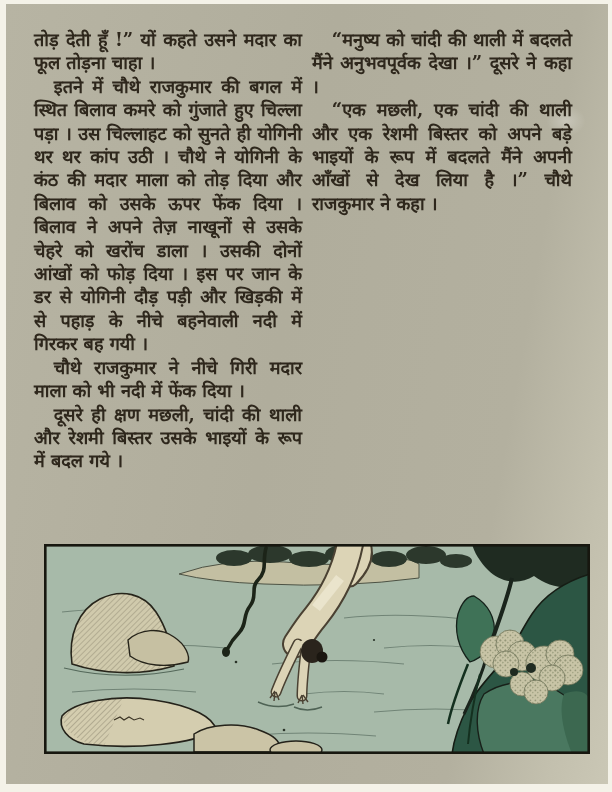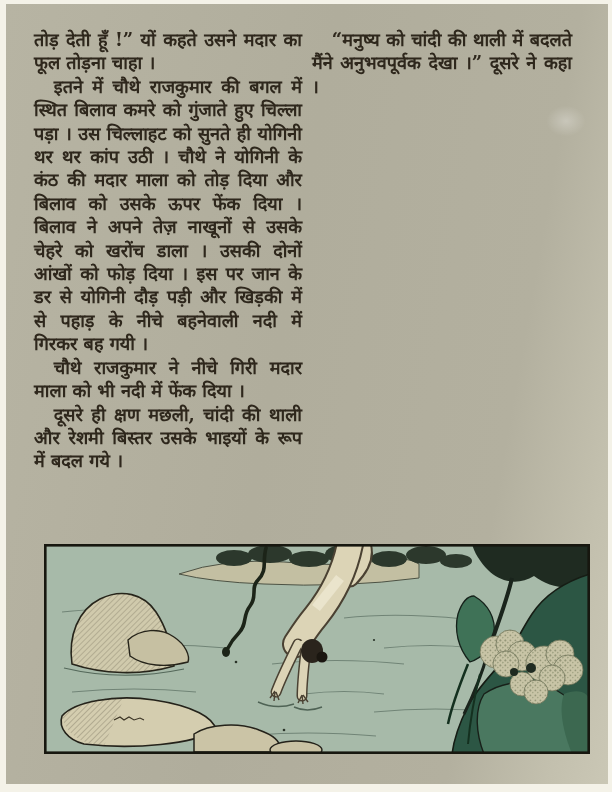--- a/index.html
+++ b/index.html
@@ -35,20 +35,21 @@
 
   <div class="columns">
     <div class="col left">
       <p>तोड़ देती हूँ !” यों कहते उसने मदार का फूल तोड़ना चाहा ।</p>
       <p class="indent">इतने में चौथे राजकुमार की बगल में स्थित बिलाव कमरे को गुंजाते हुए चिल्ला पड़ा । उस चिल्लाहट को सुनते ही योगिनी थर थर कांप उठी । चौथे ने योगिनी के कंठ की मदार माला को तोड़ दिया और बिलाव को उसके ऊपर फेंक दिया । बिलाव ने अपने तेज़ नाखूनों से उसके चेहरे को खरोंच डाला । उसकी दोनों आंखों को फोड़ दिया । इस पर जान के डर से योगिनी दौड़ पड़ी और खिड़की में से पहाड़ के नीचे बहनेवाली नदी में गिरकर बह गयी ।</p>
       <p class="indent">चौथे राजकुमार ने नीचे गिरी मदार माला को भी नदी में फेंक दिया ।</p>
       <p class="indent">दूसरे ही क्षण मछली, चांदी की थाली और रेशमी बिस्तर उसके भाइयों के रूप में बदल गये ।</p>
     </div>
     <div class="col right">
       <p class="indent">“मनुष्य को चांदी की थाली में बदलते मैंने अनुभवपूर्वक देखा ।” दूसरे ने कहा ।</p>
+      <p class="indent">“एक मछली, एक चांदी की थाली और एक रेशमी बिस्तर को अपने बड़े भाइयों के रूप में बदलते मैंने अपनी आँखों से देख लिया है ।” चौथे राजकुमार ने कहा ।</p>
     </div>
   </div>
 
   <div class="illustration">
     <svg viewBox="0 0 546 210" xmlns="http://www.w3.org/2000/svg">
       <defs>
         <pattern id="hatch" width="4" height="4" patternTransform="rotate(45)" patternUnits="userSpaceOnUse">
           <line x1="0" y1="0" x2="0" y2="4" stroke="#3b3628" stroke-width="0.9"></line>
         </pattern>
         <pattern id="stipple" width="5" height="5" patternUnits="userSpaceOnUse">

